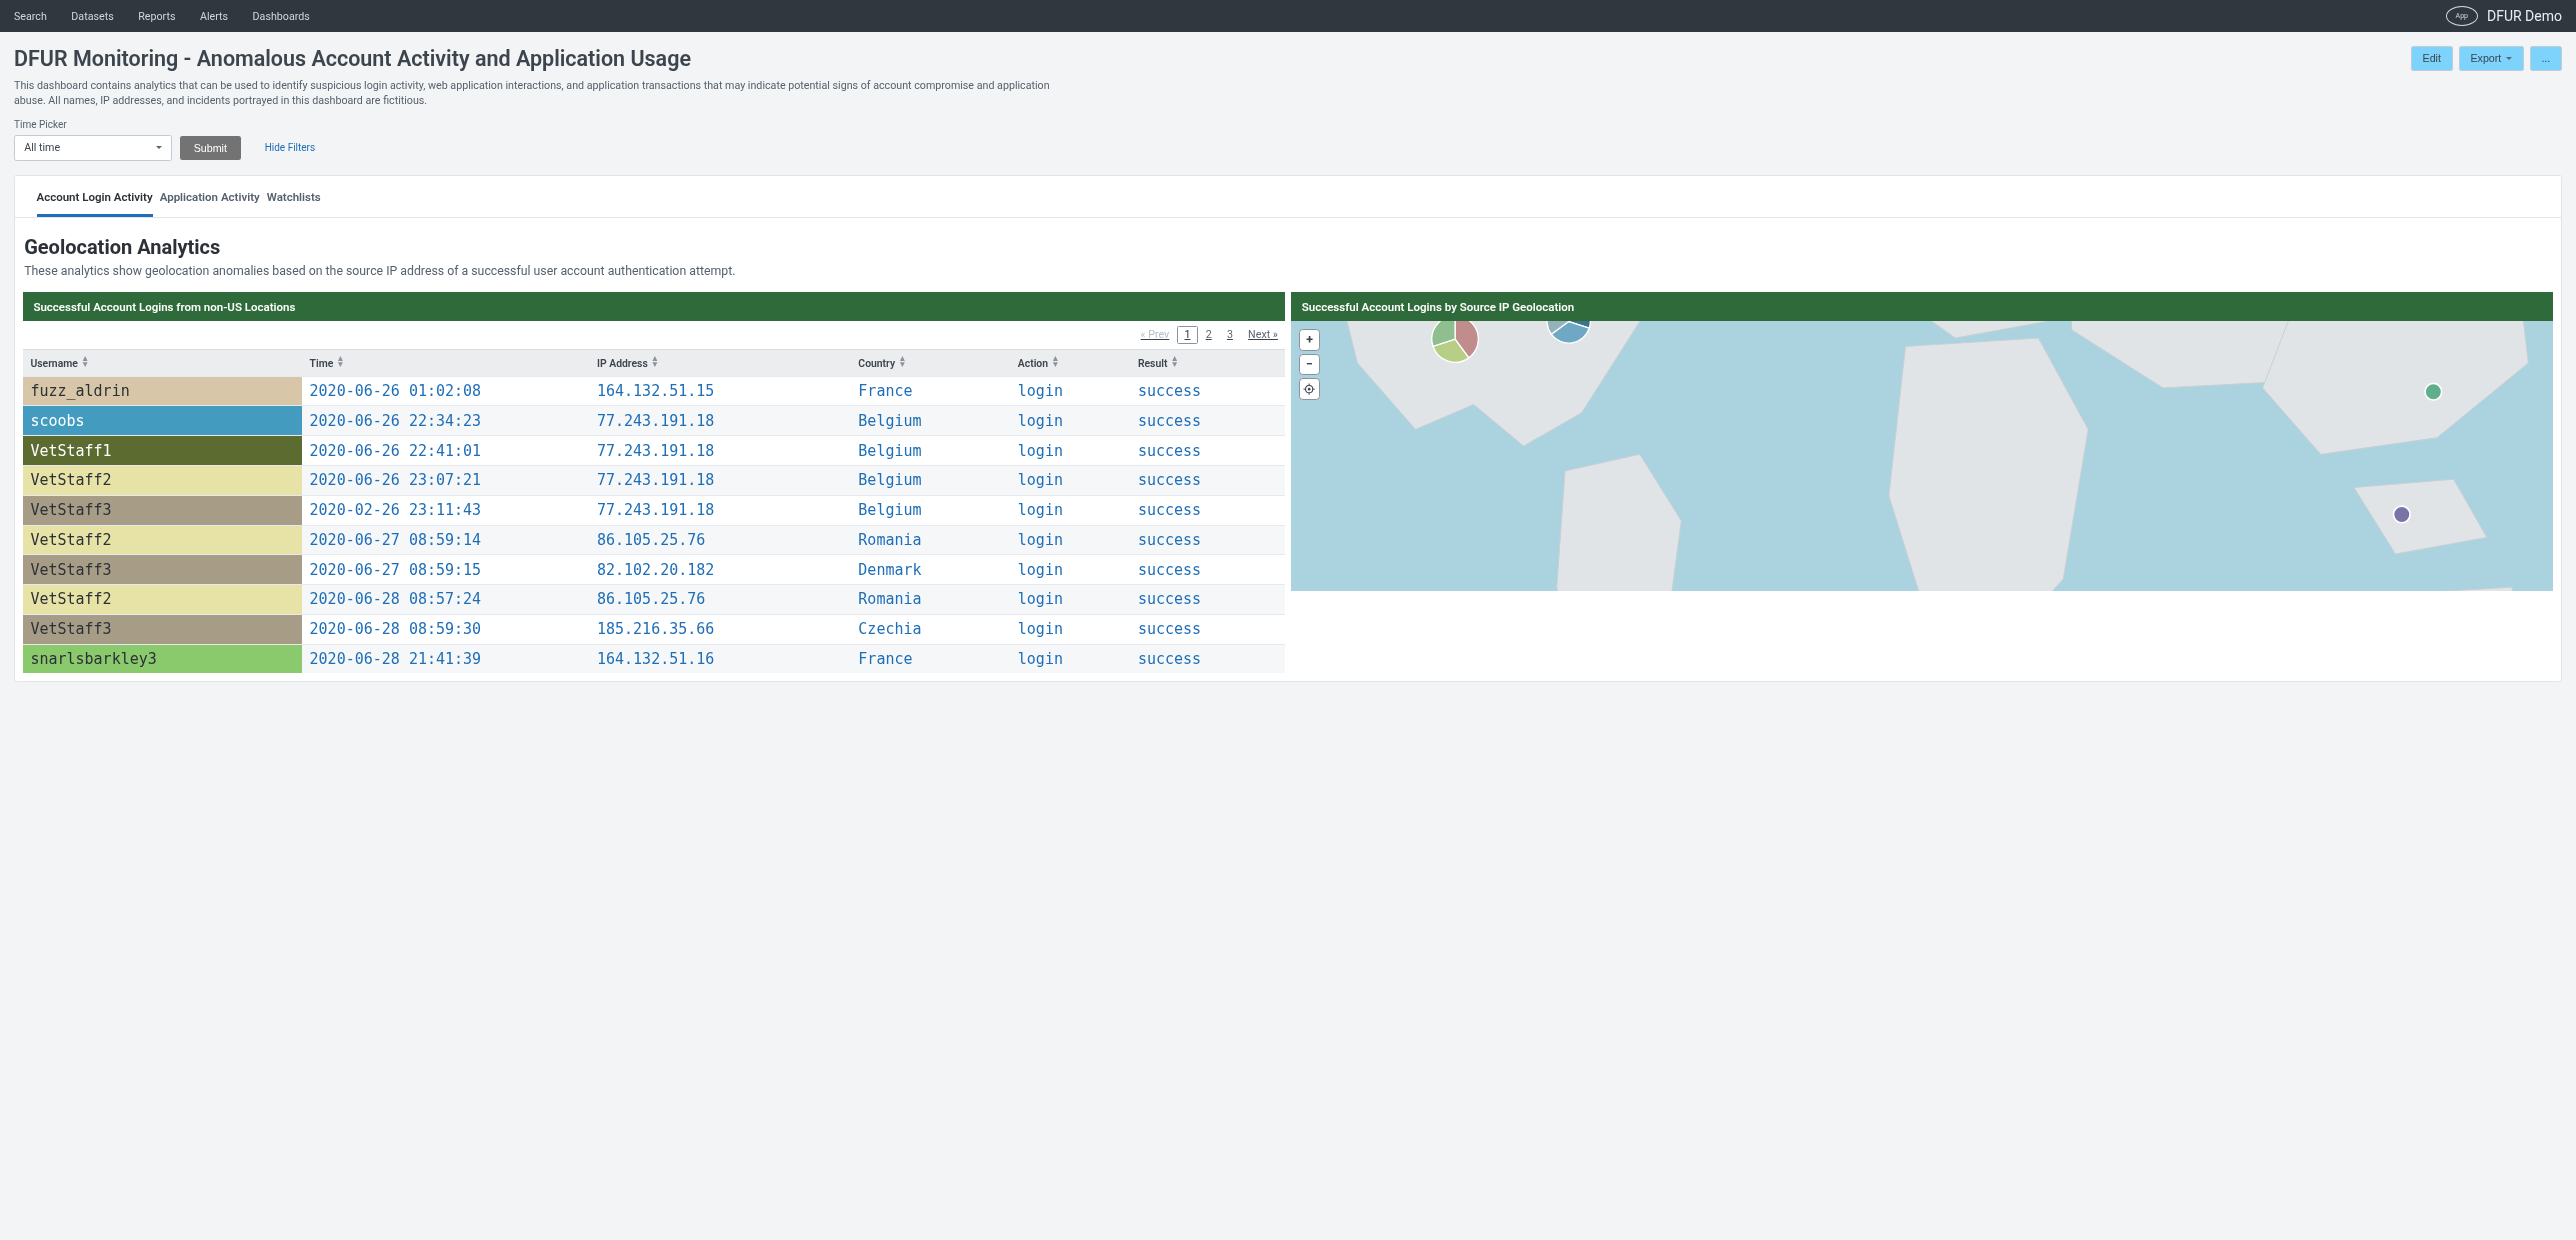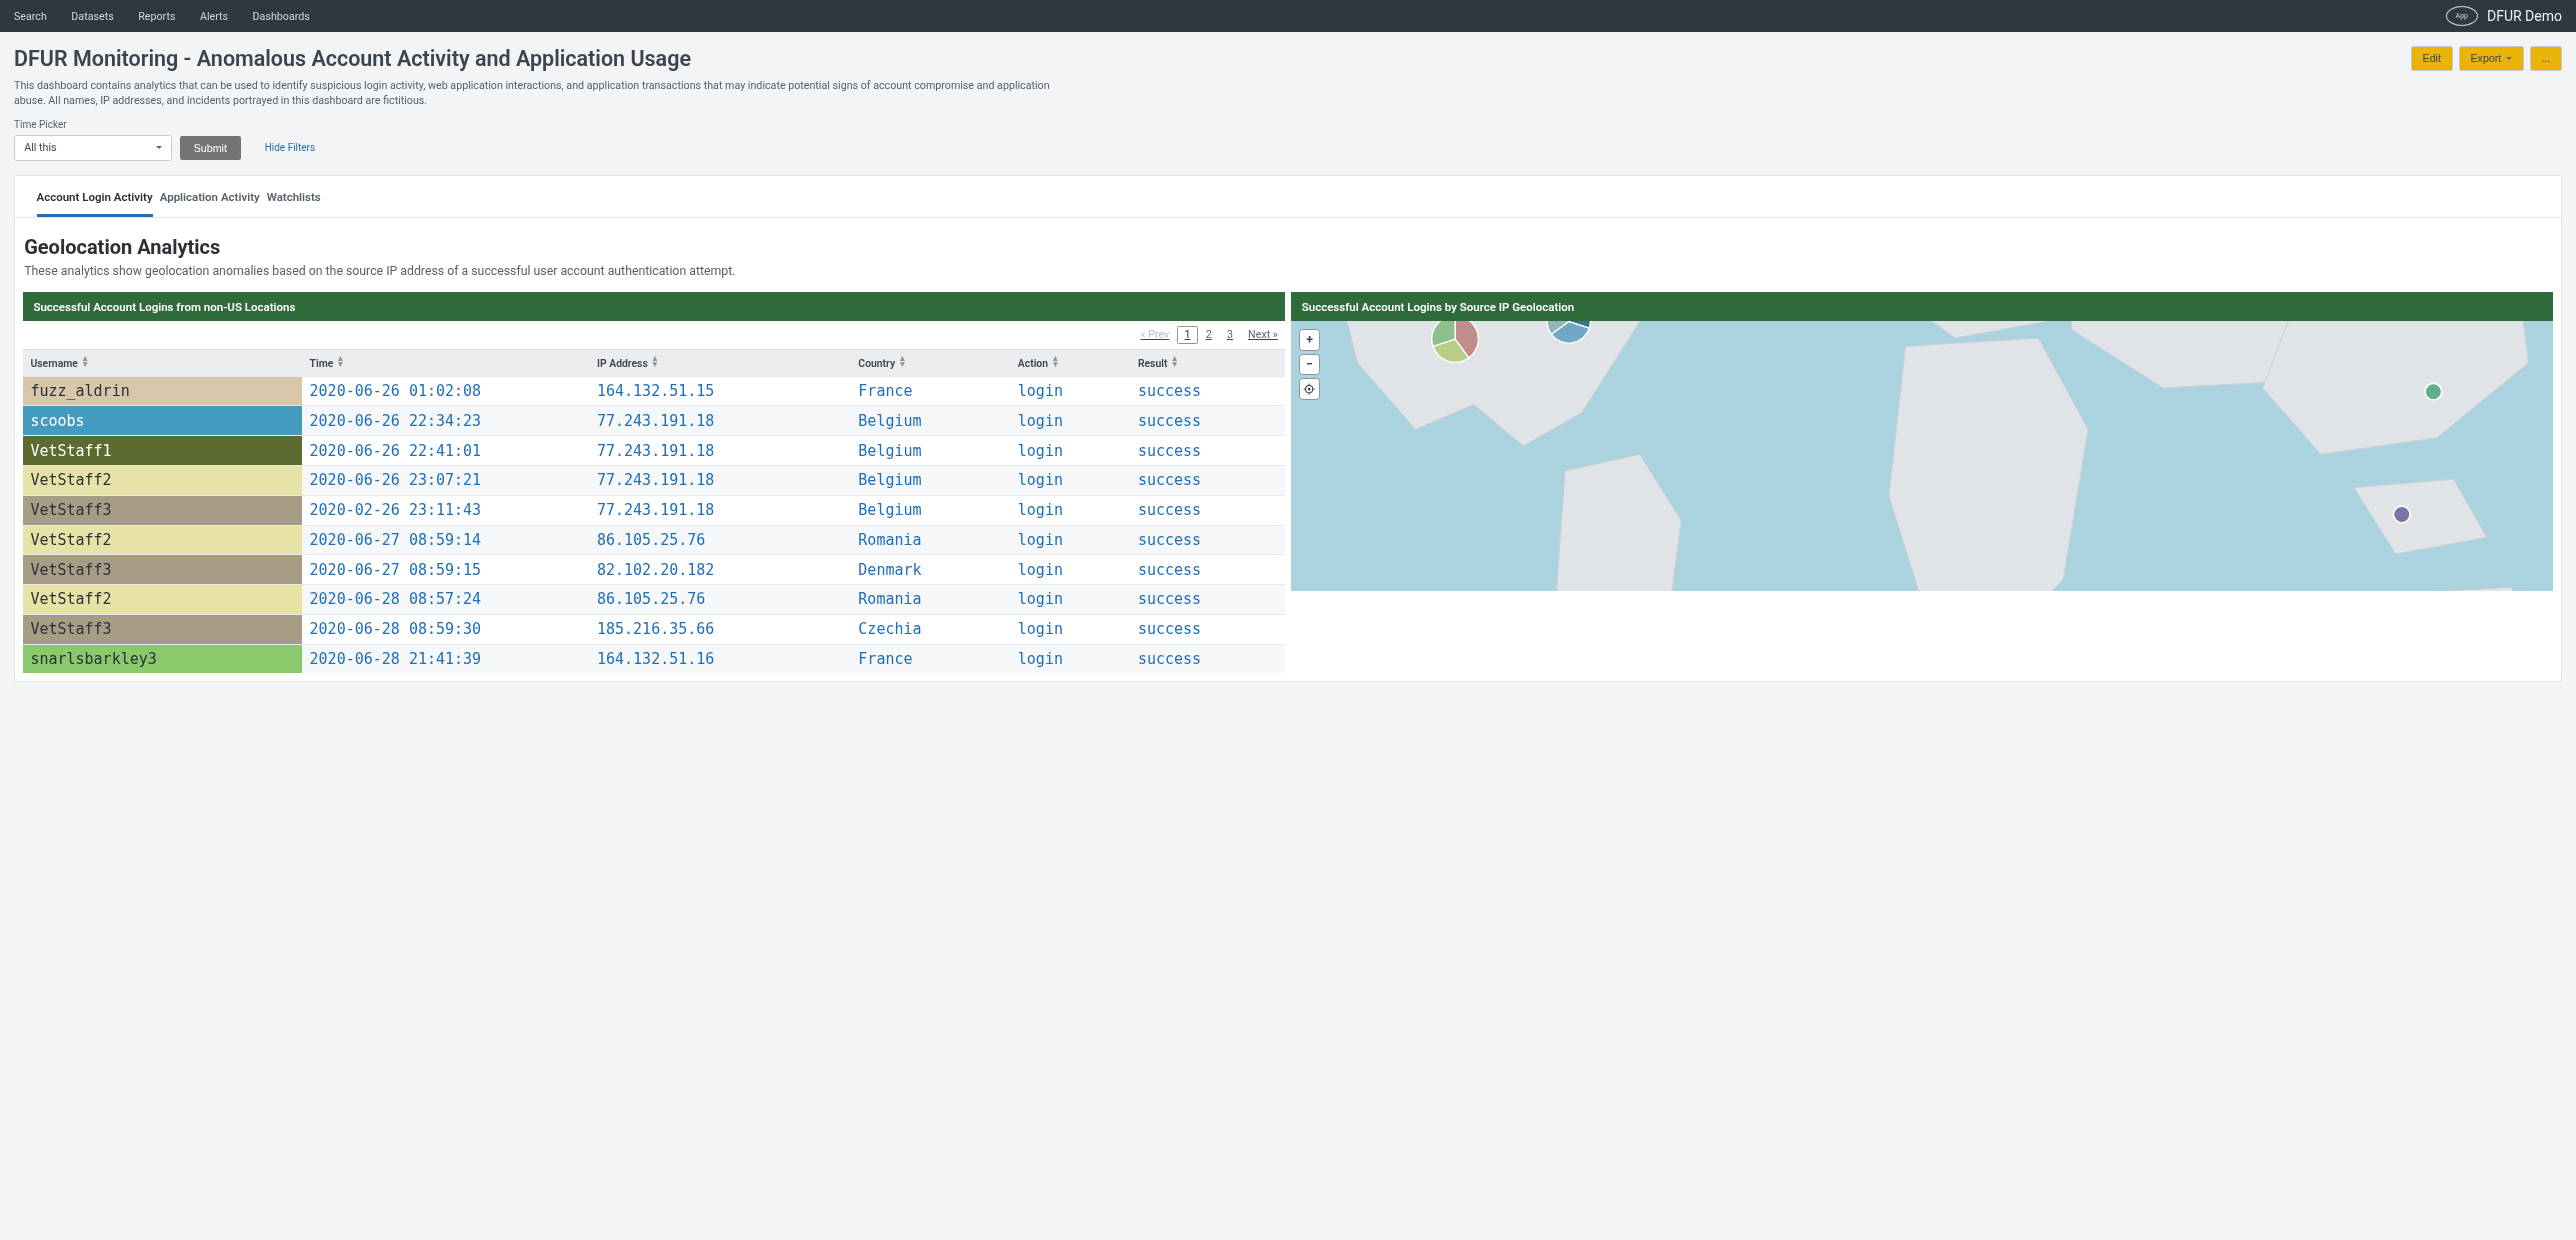--- a/index.html
+++ b/index.html
@@ -11,21 +11,21 @@
 .topnav .nav-item { color: #cfd6dc; cursor: pointer; font-size: 10.7px; }
 .topnav .nav-right { margin-left: auto; display: flex; align-items: center; gap: 9.2px; }
 .app-icon { width: 32px; height: 20px; border: 1.5px solid #cfd6dc; border-radius: 50%; display: flex; align-items: center; justify-content: center; font-size: 7px; color: #cfd6dc; margin-left: 41px; }
 .app-name { font-size: 14px; color: #e8edf1; }
 
 
 .header-area { padding: 14px; }
 .header-row { display: flex; align-items: flex-start; gap: 12.3px; }
 .page-title { font-size: 21.5px; font-weight: 600; color: #3c444d; }
 .header-buttons { margin-left: auto; display: flex; gap: 6.1px; }
-.btn { border: 0.8px solid #c3cbd4; background: #eab308; color: #3c444d; padding: 5.4px 10.7px; border-radius: 2.3px; font-size: 10.7px; cursor: pointer; display: inline-flex; align-items: center; gap: 4.6px; }
+.btn { border: 0.8px solid #c3cbd4; background: #7dd3fc; color: #3c444d; padding: 5.4px 10.7px; border-radius: 2.3px; font-size: 10.7px; cursor: pointer; display: inline-flex; align-items: center; gap: 4.6px; }
 .caret-down { width: 0; height: 0; border-left: 3.1px solid transparent; border-right: 3.1px solid transparent; border-top: 3.8px solid #5c6770; display: inline-block; }
 .page-desc { margin-top: 7.7px; color: #55616d; font-size: 10.7px; max-width: 1043px; line-height: 1.4; }
 
 
 .filters-label { margin-top: 10.7px; font-size: 10px; color: #55616d; }
 .filters-row { margin-top: 4.6px; display: flex; align-items: center; gap: 7.7px; }
 .time-picker { border: 0.8px solid #c3cbd4; background: #fff; border-radius: 2.3px; padding: 5.4px 9.2px; width: 158px; display: flex; align-items: center; cursor: pointer; }
 .time-picker .val { color: #3c444d; }
 .time-picker .caret-down { margin-left: auto; }
 .btn-submit { background: #737373; color: #fff; border: none; padding: 6.1px 14px; border-radius: 2.3px; font-size: 10.7px; cursor: pointer; }
@@ -114,21 +114,21 @@
         <span class="caret-down"></span>
       </button>
       <button class="btn">...</button>
     </div>
   </div>
   <p class="page-desc">This dashboard contains analytics that can be used to identify suspicious login activity, web application interactions, and application transactions that may indicate potential signs of account compromise and application abuse. All names, IP addresses, and incidents portrayed in this dashboard are fictitious.</p>
 
   <div class="filters-label">Time Picker</div>
   <div class="filters-row">
     <div class="time-picker">
-      <span class="val">All this</span>
+      <span class="val">All time</span>
       <span class="caret-down"></span>
     </div>
     <button class="btn-submit">Submit</button>
     <span class="link">Hide Filters</span>
   </div>
 </div>
 
 <div class="dashboard-body">
   <div class="tabs">
     <div class="tab active">Account Login Activity</div>

